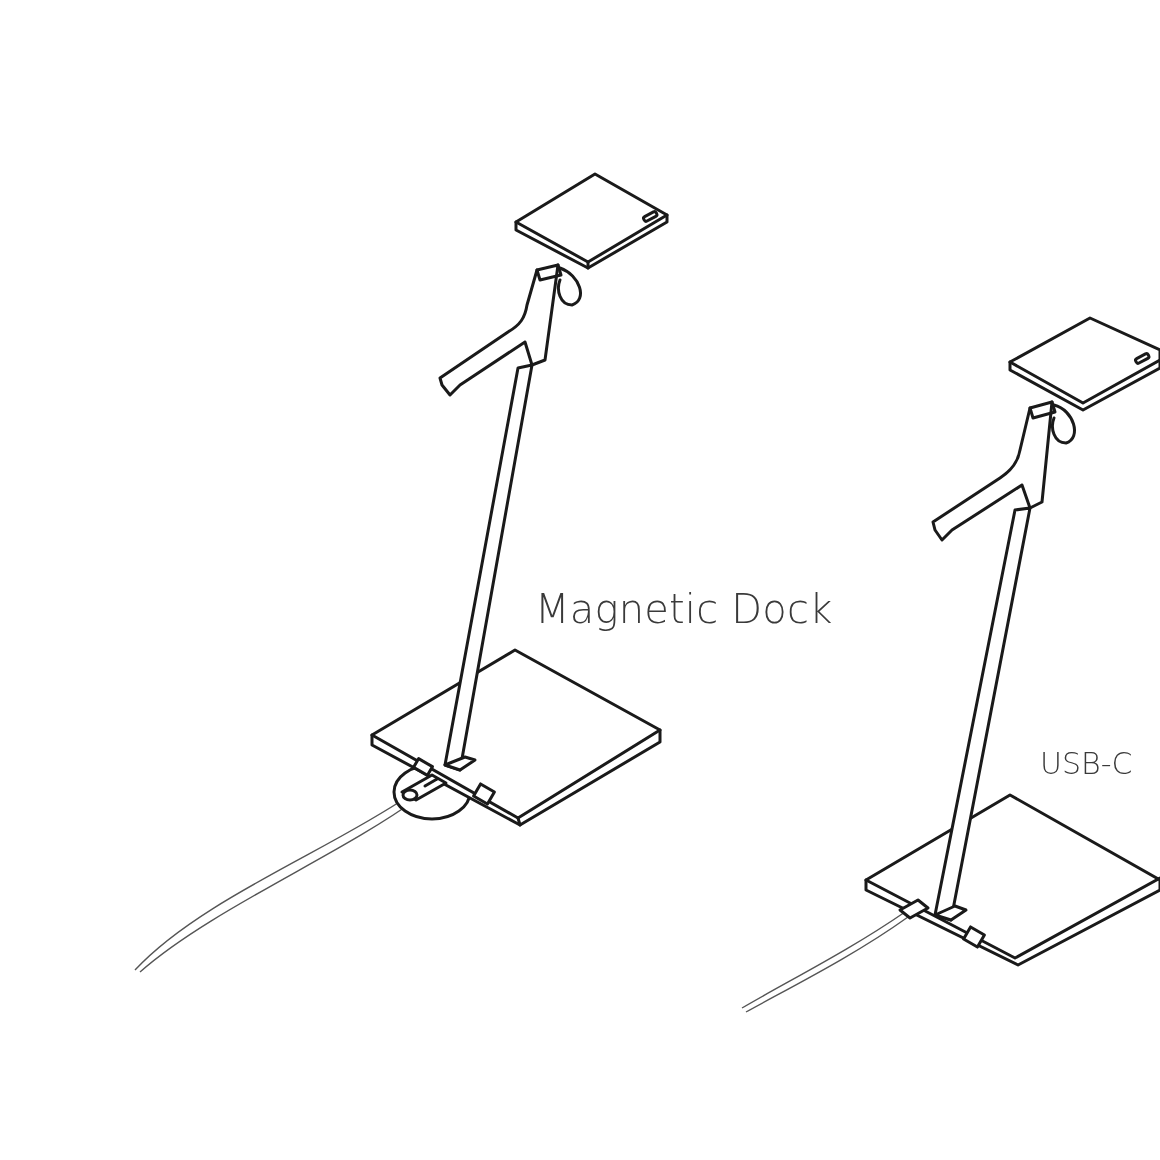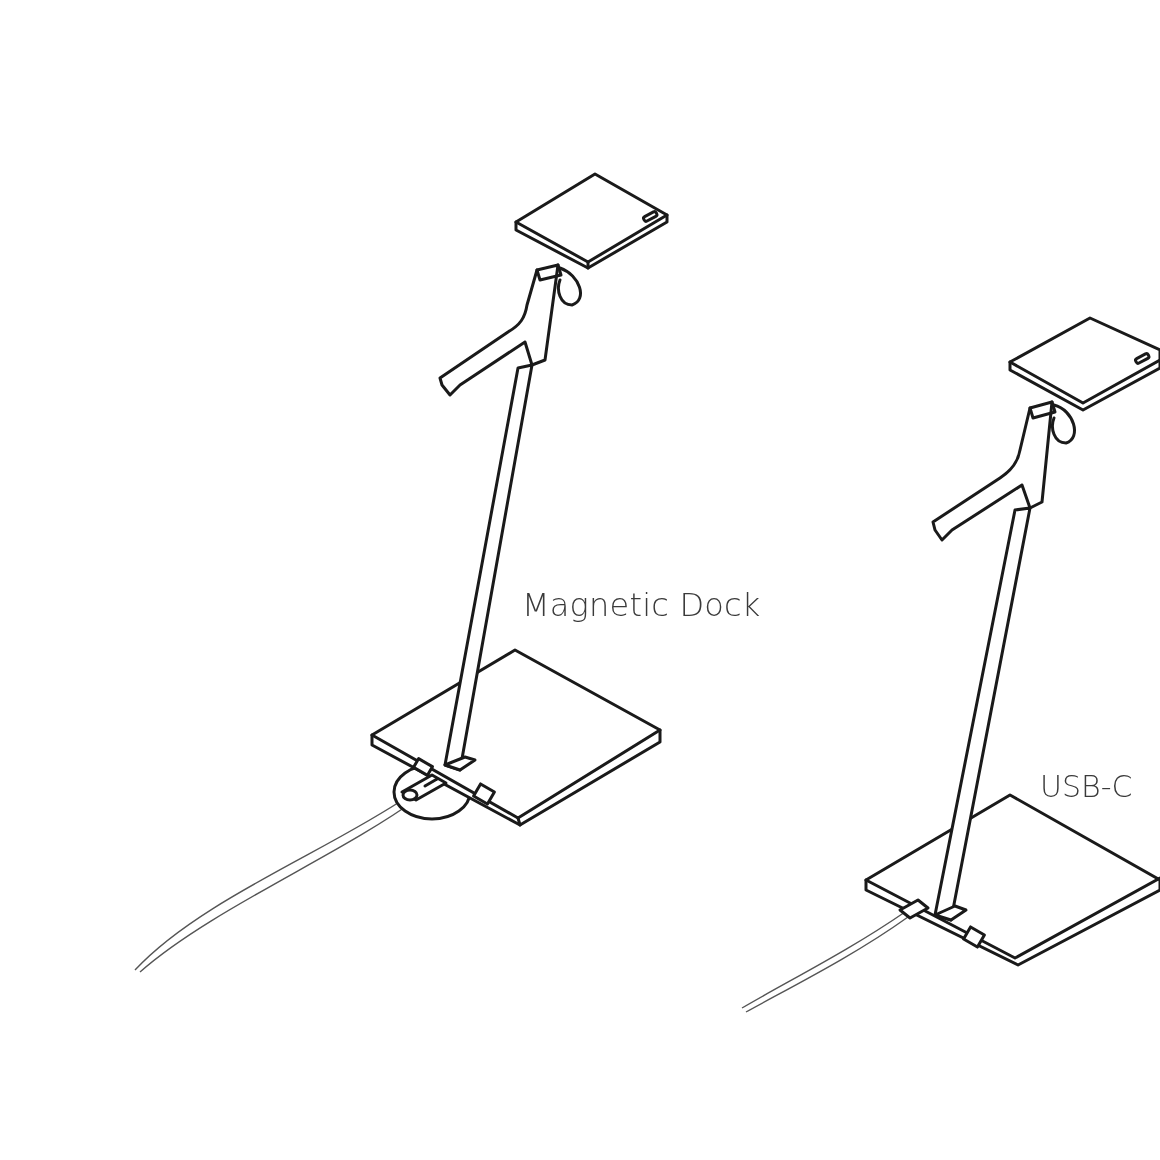--- a/index.html
+++ b/index.html
@@ -1,20 +1,20 @@
 <!DOCTYPE html>
 <html><head>
 <meta charset="utf-8">
 <style>
   html, body { margin: 0; padding: 0; background: #ffffff; }
   body { width: 1160px; height: 1160px; position: relative; overflow: hidden; font-family: "DejaVu Sans", sans-serif; }
   svg.art { position: absolute; left: 0; top: 0; }
   .label { position: absolute; color: #3a3a3a; font-family: "DejaVu Sans", sans-serif; font-weight: 300; white-space: nowrap; }
-  #lbl-mag { left: 522px; top: 586px; font-size: 32px; letter-spacing: 0.2px; }
-  #lbl-usb { left: 1040px; top: 769px; font-size: 30px; }
+  #lbl-mag { left: 535px; top: 586px; font-size: 40px; letter-spacing: 0.2px; }
+  #lbl-usb { left: 1040px; top: 746px; font-size: 30px; }
   .ln { fill: #fff; stroke: #1a1a1a; stroke-width: 3; stroke-linejoin: round; stroke-linecap: round; }
   .ln2 { fill: none; stroke: #1a1a1a; stroke-width: 3; stroke-linejoin: round; stroke-linecap: round; }
   .cable { fill: none; stroke: #555; stroke-width: 1.4; }
 </style>
 </head>
 <body>
 
 <svg class="art" width="1160" height="1160" viewBox="0 0 1160 1160">
 
   <g>

